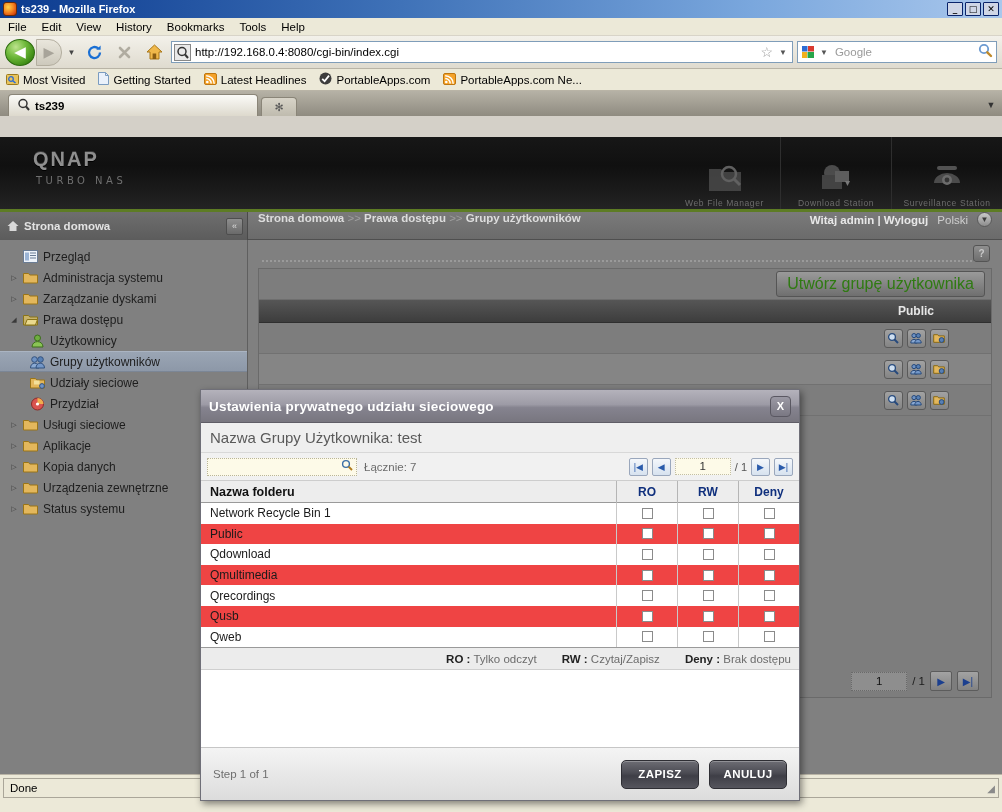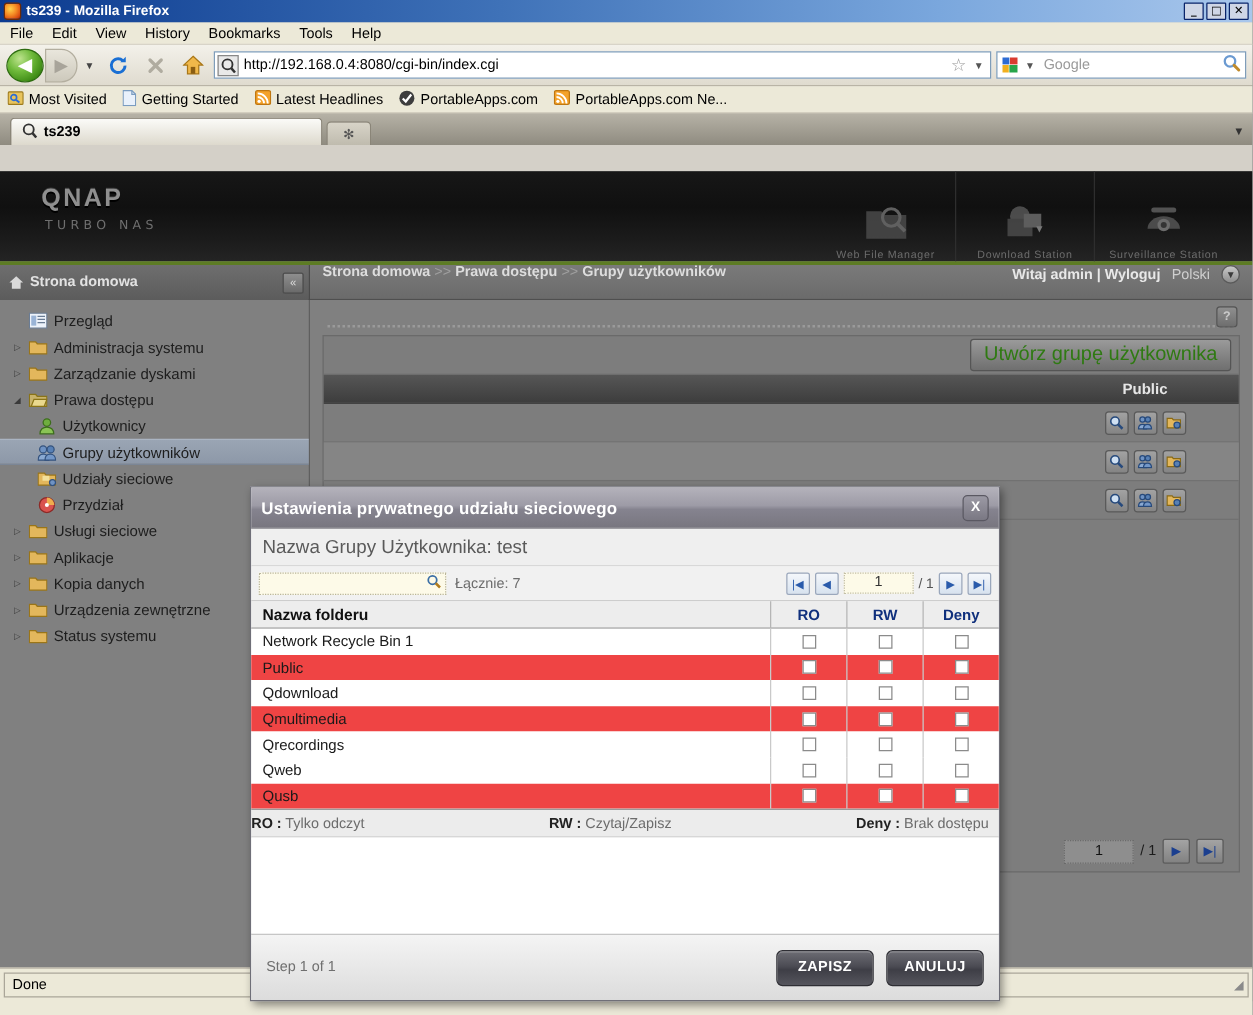--- a/index.html
+++ b/index.html
@@ -123,21 +123,21 @@
   .brand{ position:absolute; left:33px; top:11px; }
   .brand-q{
     font-family:Liberation Sans, sans-serif; font-weight:bold; font-size:20px;
     letter-spacing:2px; color:#8f8f8f;
     text-shadow:0 1px 0 #000, 0 -1px 0 #3a3a3a;
   }
   .brand-sub{
     font-size:10px; letter-spacing:3.5px; color:#6f6f6f; margin-top:4px; padding-left:3px;
     font-family:"DejaVu Sans", sans-serif;
   }
-  .apps{ position:absolute; right:16px; top:0; height:75px; display:flex; }
+  .apps{ position:absolute; right:0; top:0; height:75px; display:flex; }
   .app{
     width:111px; height:75px; position:relative;
     display:flex; flex-direction:column; align-items:center; justify-content:flex-end;
     padding-bottom:4px; border-left:1px solid #2e2e2e;
   }
   .app:first-child{ border-left:none; }
   .app-ico{ width:40px;height:34px; margin-bottom:3px; opacity:.85;}
   .app-lbl{ font-size:8.5px; letter-spacing:.6px; color:#6d6d6d; white-space:nowrap;}
 
   .subbar{
@@ -322,21 +322,21 @@
   .mrow.alt{ background:#ef4444; }
   .mrow-name{ flex:1; padding-left:9px; font-size:12px; color:#1a1a1a;}
   .mrow-c{
     width:61px; height:20.6px; display:flex;align-items:center;justify-content:center;
     border-left:1px solid #c9c9c9;
   }
   .cb{ width:11px;height:11px;border:1px solid #8b8b8b;background:#fff;}
   .legend{
     height:23px;flex:none; background:#ececec; border-top:1px solid #9a9a9a;
     border-bottom:1px solid #cfcfcf;
-    display:flex;align-items:center;justify-content:space-between;padding-right:8px;gap:25px;
+    display:flex;align-items:center;justify-content:flex-end;padding-right:8px;gap:25px;
     font-size:11.5px;color:#6c6c6c;
   }
   .legend b{ color:#222; }
   .modal-blank{ flex:1; background:#fff; }
   .modal-foot{
     height:53px;flex:none; display:flex;align-items:center;padding:0 12px;
     background:linear-gradient(to bottom,#f4f4f4,#dcdcdc);
     border-top:1px solid #c6c6c6;
   }
   .step{ font-size:11.5px;color:#6f6f6f;}
@@ -893,34 +893,34 @@
           <span class="mrow-c">
               <span class="cb"></span>
             </span>
           <span class="mrow-c">
               <span class="cb"></span>
             </span>
           <span class="mrow-c">
               <span class="cb"></span>
             </span>
         </div>
+        <div class="mrow alt">
+          <span class="mrow-name">Qusb</span>
+          <span class="mrow-c">
+              <span class="cb"></span>
+            </span>
+          <span class="mrow-c">
+              <span class="cb"></span>
+            </span>
+          <span class="mrow-c">
+              <span class="cb"></span>
+            </span>
+        </div>
         <div class="mrow">
           <span class="mrow-name">Qweb</span>
-          <span class="mrow-c">
-              <span class="cb"></span>
-            </span>
-          <span class="mrow-c">
-              <span class="cb"></span>
-            </span>
-          <span class="mrow-c">
-              <span class="cb"></span>
-            </span>
-        </div>
-        <div class="mrow alt">
-          <span class="mrow-name">Qusb</span>
           <span class="mrow-c">
               <span class="cb"></span>
             </span>
           <span class="mrow-c">
               <span class="cb"></span>
             </span>
           <span class="mrow-c">
               <span class="cb"></span>
             </span>
         </div>

